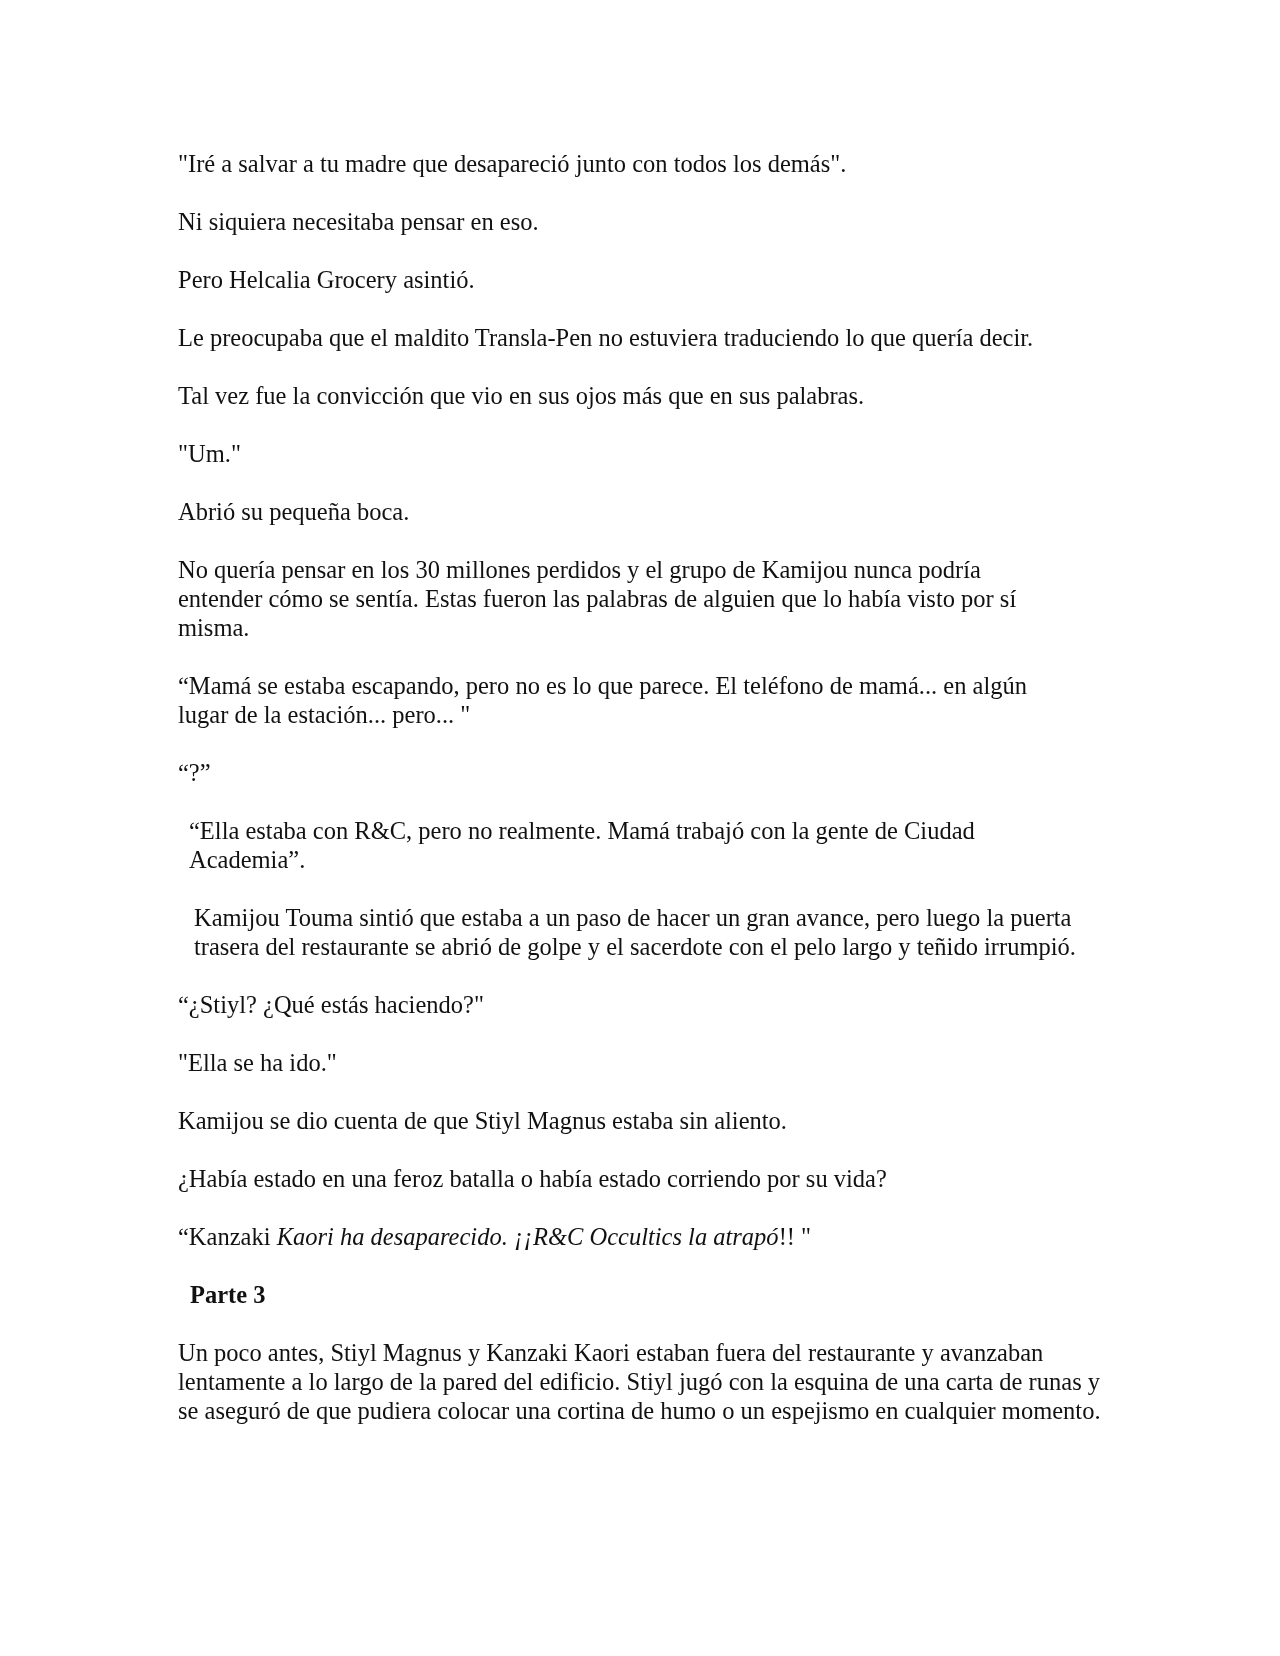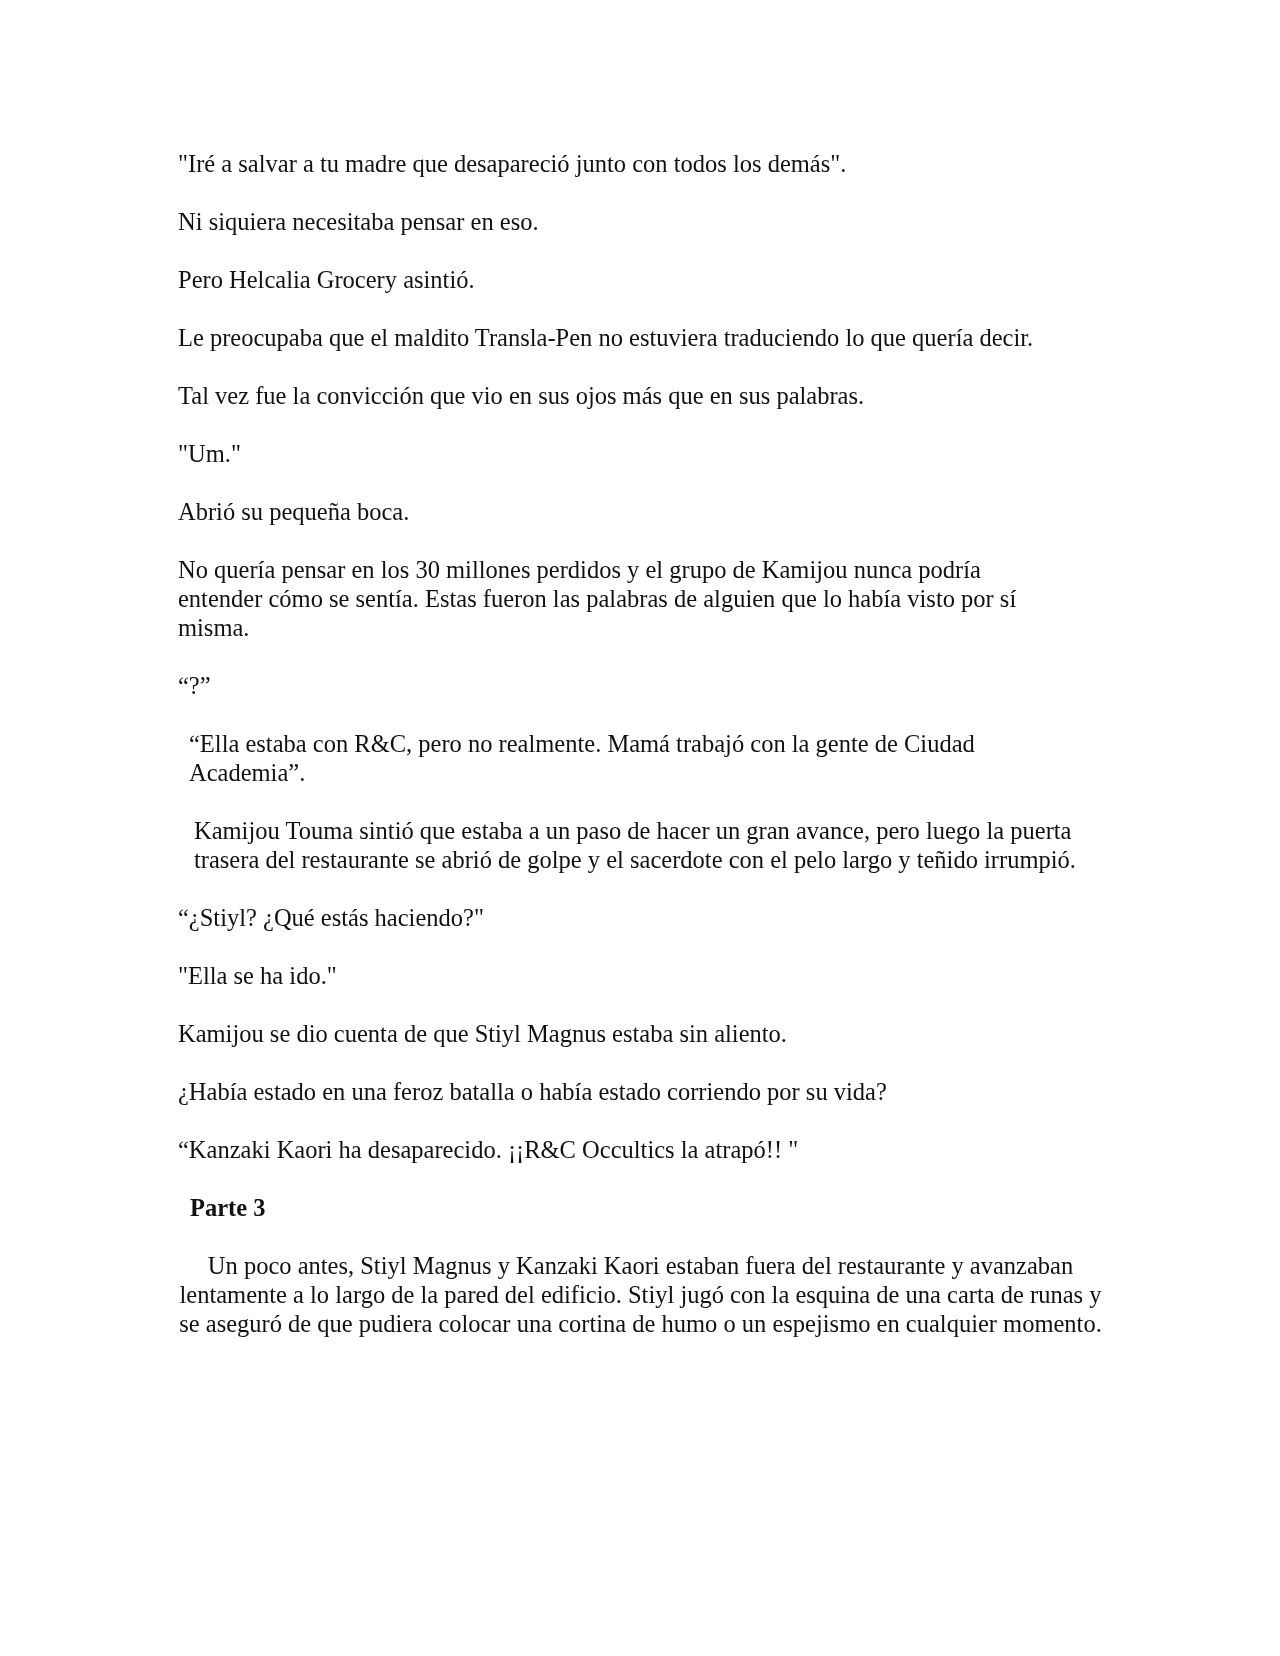--- a/index.html
+++ b/index.html
@@ -26,37 +26,38 @@
       line-height: 29px;
       margin: 0 0 29px 0;
       white-space: normal;
     }
     .heading {
       font-weight: bold;
       font-size: 24.5px;
       line-height: 29px;
       margin: 0 0 29px 12px;
     }
-    .it { }
+    .it { font-style: italic; }
   </style>
 </head>
 <body>
 
 <div class="page">
   <p class="para">"Iré a salvar a tu madre que desapareció junto con todos los demás".</p>
   <p class="para">Ni siquiera necesitaba pensar en eso.</p>
   <p class="para">Pero Helcalia Grocery asintió.</p>
   <p class="para">Le preocupaba que el maldito Transla-Pen no estuviera traduciendo lo que quería decir.</p>
   <p class="para">Tal vez fue la convicción que vio en sus ojos más que en sus palabras.</p>
   <p class="para">"Um."</p>
   <p class="para">Abrió su pequeña boca.</p>
   <p class="para" style="width: 880px;">No quería pensar en los 30 millones perdidos y el grupo de Kamijou nunca podría entender cómo se sentía. Estas fueron las palabras de alguien que lo había visto por sí misma.</p>
+  <p class="para" style="width: 850px;">“Mamá se estaba escapando, pero no es lo que parece. El teléfono de mamá... en algún lugar de la estación... pero... "</p>
   <p class="para">“?”</p>
   <p class="para" style="width: 810px; margin-left: 11px;">“Ella estaba con R&amp;C, pero no realmente. Mamá trabajó con la gente de Ciudad Academia”.</p>
   <p class="para" style="width: 900px; margin-left: 16px;">Kamijou Touma sintió que estaba a un paso de hacer un gran avance, pero luego la puerta trasera del restaurante se abrió de golpe y el sacerdote con el pelo largo y teñido irrumpió.</p>
   <p class="para">“¿Stiyl? ¿Qué estás haciendo?"</p>
   <p class="para">"Ella se ha ido."</p>
   <p class="para">Kamijou se dio cuenta de que Stiyl Magnus estaba sin aliento.</p>
   <p class="para">¿Había estado en una feroz batalla o había estado corriendo por su vida?</p>
   <p class="para"><span>“Kanzaki </span><span class="it">Kaori ha desaparecido. ¡¡R&amp;C Occultics la atrapó</span><span>!! "</span></p>
   <p class="heading">Parte 3</p>
-  <p class="para" style="width: 925px; text-align: center;">Un poco antes, Stiyl Magnus y Kanzaki Kaori estaban fuera del restaurante y avanzaban lentamente a lo largo de la pared del edificio. Stiyl jugó con la esquina de una carta de runas y se aseguró de que pudiera colocar una cortina de humo o un espejismo en cualquier momento.</p>
+  <p class="para" style="width: 925px;">Un poco antes, Stiyl Magnus y Kanzaki Kaori estaban fuera del restaurante y avanzaban lentamente a lo largo de la pared del edificio. Stiyl jugó con la esquina de una carta de runas y se aseguró de que pudiera colocar una cortina de humo o un espejismo en cualquier momento.</p>
 </div>
 
 </body></html>

